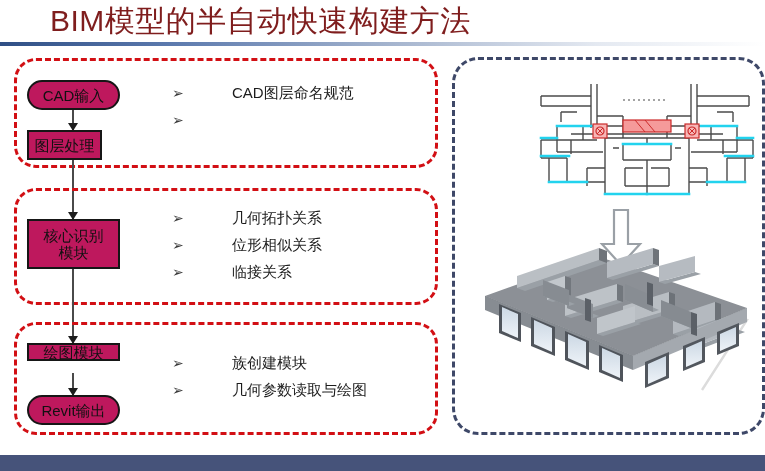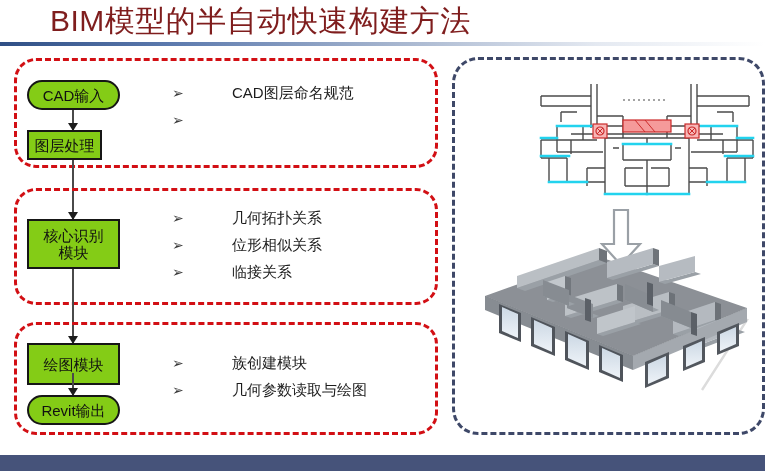--- a/index.html
+++ b/index.html
@@ -33,36 +33,36 @@
     border-radius:22px;
     box-sizing:border-box;
     background:transparent;
   }
   #group-input   {left:14px; top:58px;  width:424px; height:110px;}
   #group-core    {left:14px; top:188px; width:424px; height:117px;}
   #group-draw    {left:14px; top:322px; width:424px; height:113px;}
 
   .node{
     position:absolute;
-    background:#84cc16;
+    background:#be185d;
     border:2px solid #161616;
     box-sizing:border-box;
     display:flex;align-items:center;justify-content:center;
     text-align:center;
     color:#111111;
     font-size:15px;
     line-height:17px;
   }
   .node.terminator{border-radius:20px;}
   .node.process{border-radius:0;}
 
   #node-cad      {left:27px; top:80px;  width:93px; height:30px;}
   #node-layer    {left:27px; top:130px; width:75px; height:30px;}
   #node-core     {left:27px; top:219px; width:93px; height:50px;text-align:center;}
-  #node-draw     {left:27px; top:343px; width:93px; height:42px;}
+  #node-draw     {left:27px; top:343px; width:93px; height:18px;}
   #node-revit    {left:27px; top:395px; width:93px; height:30px;}
 
   
   .conn{position:absolute;background:#4a4a4a;width:2px;}
   .conn .head{
     position:absolute;left:-4px;bottom:-1px;width:0;height:0;
     border-left:5px solid transparent;border-right:5px solid transparent;
     border-top:8px solid #1d1d1d;
   }
   #conn-1{left:72px;top:110px;height:20px;}

